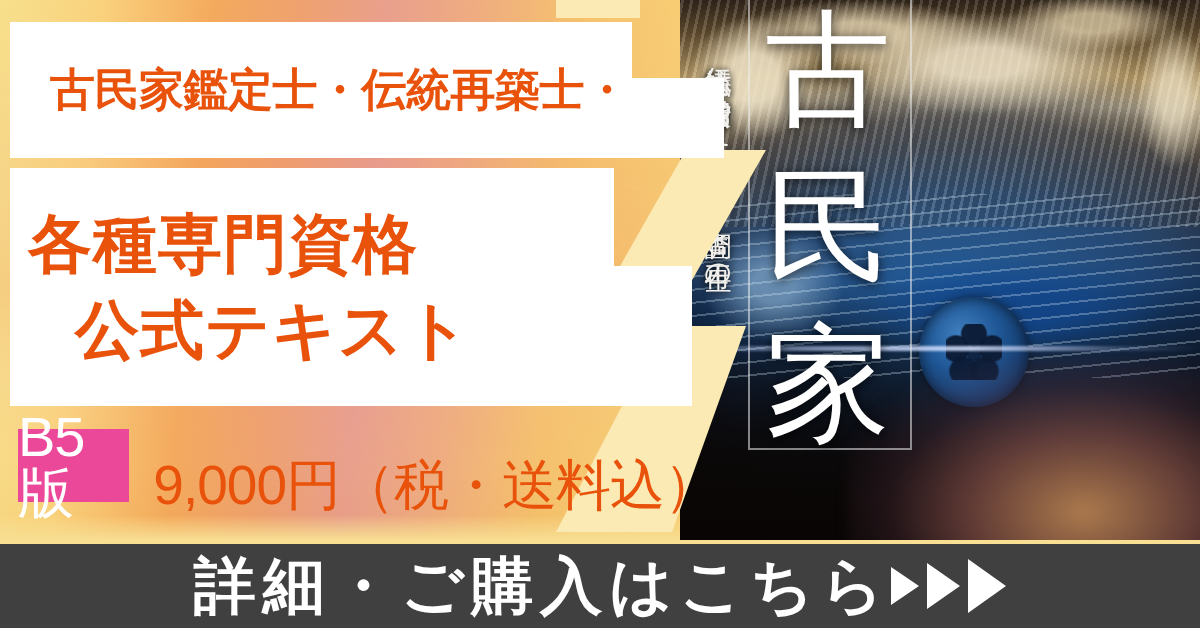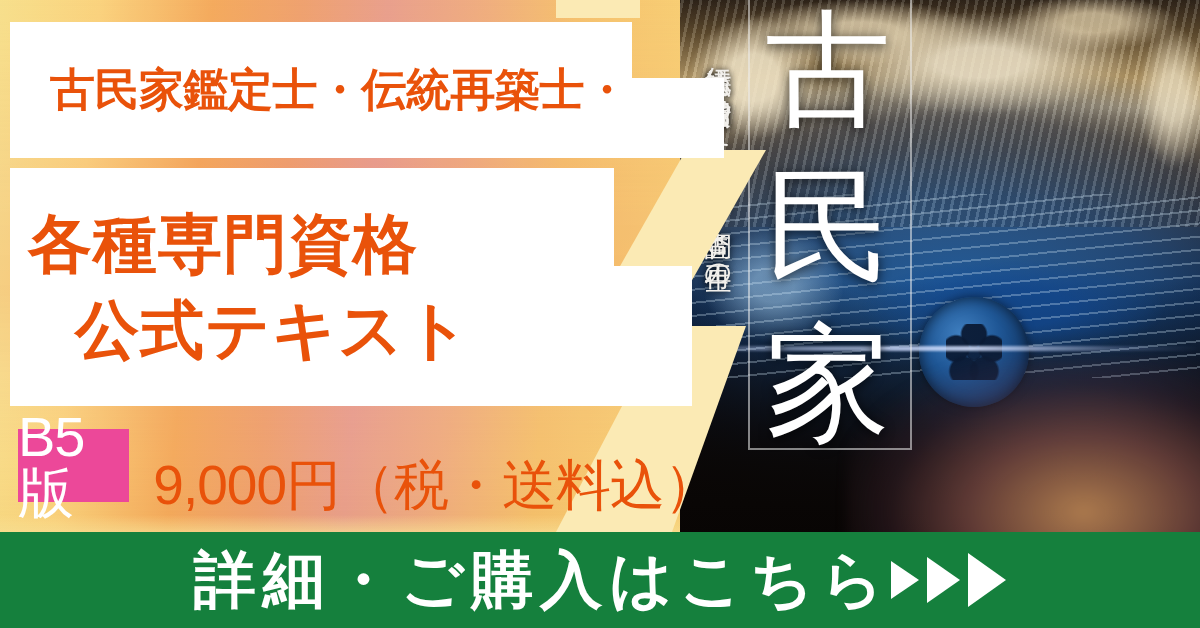--- a/index.html
+++ b/index.html
@@ -232,22 +232,22 @@
     width:116px;height:73px;background:#ec4899;color:#ffffff;
     font-size:56px;font-weight:400;line-height:1;letter-spacing:-1px;
   }
   .price{
     margin-left:24px;color:#e9520a;font-size:55px;font-weight:500;
     letter-spacing:-1px;line-height:1;white-space:nowrap;margin-top:41px;
   }
 
   
   .cta{
-    position:absolute;left:0;bottom:0;width:1200px;height:96px;
-    background:#15803d;display:flex;align-items:center;justify-content:center;
+    position:absolute;left:0;bottom:0;width:1200px;height:84px;
+    background:#404040;display:flex;align-items:center;justify-content:center;
   }
   .cta-text{
     color:#ffffff;font-size:62px;font-weight:700;letter-spacing:7px;
     line-height:1;white-space:nowrap;
   }
   .arrows{display:flex;align-items:center;gap:8px;}
   .arrow{width:0;height:0;border-style:solid;border-color:transparent;border-left-color:#ffffff;}
   .a1{border-width:19px 0 19px 28px;}
   .a2{border-width:23px 0 23px 33px;}
   .a3{border-width:27px 0 27px 38px;}

